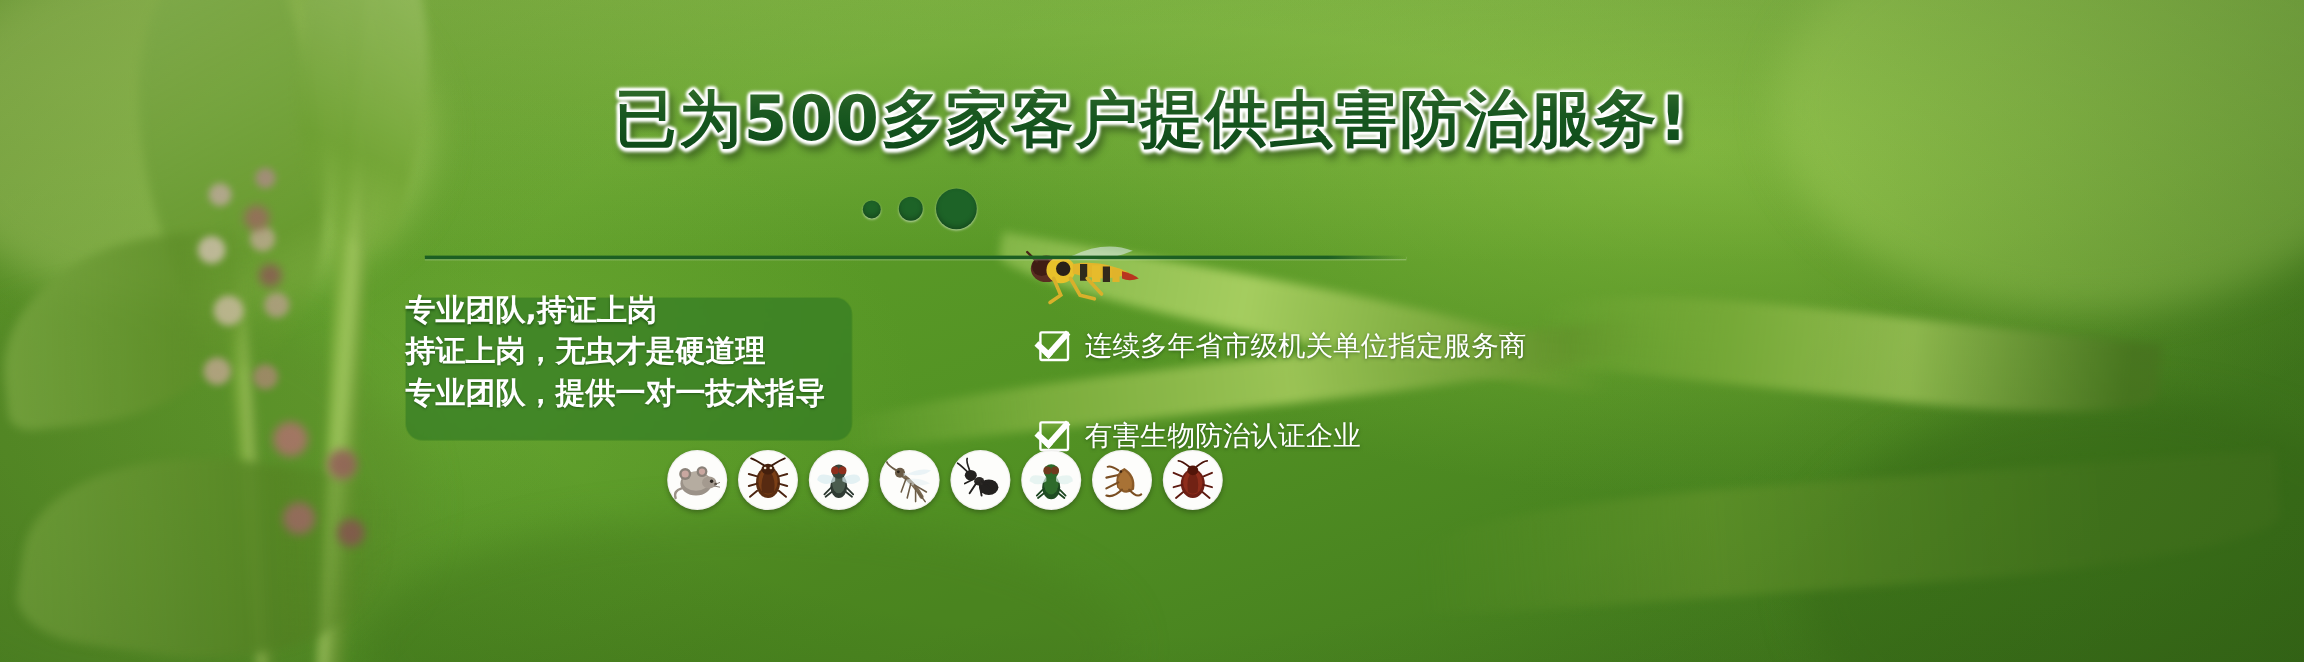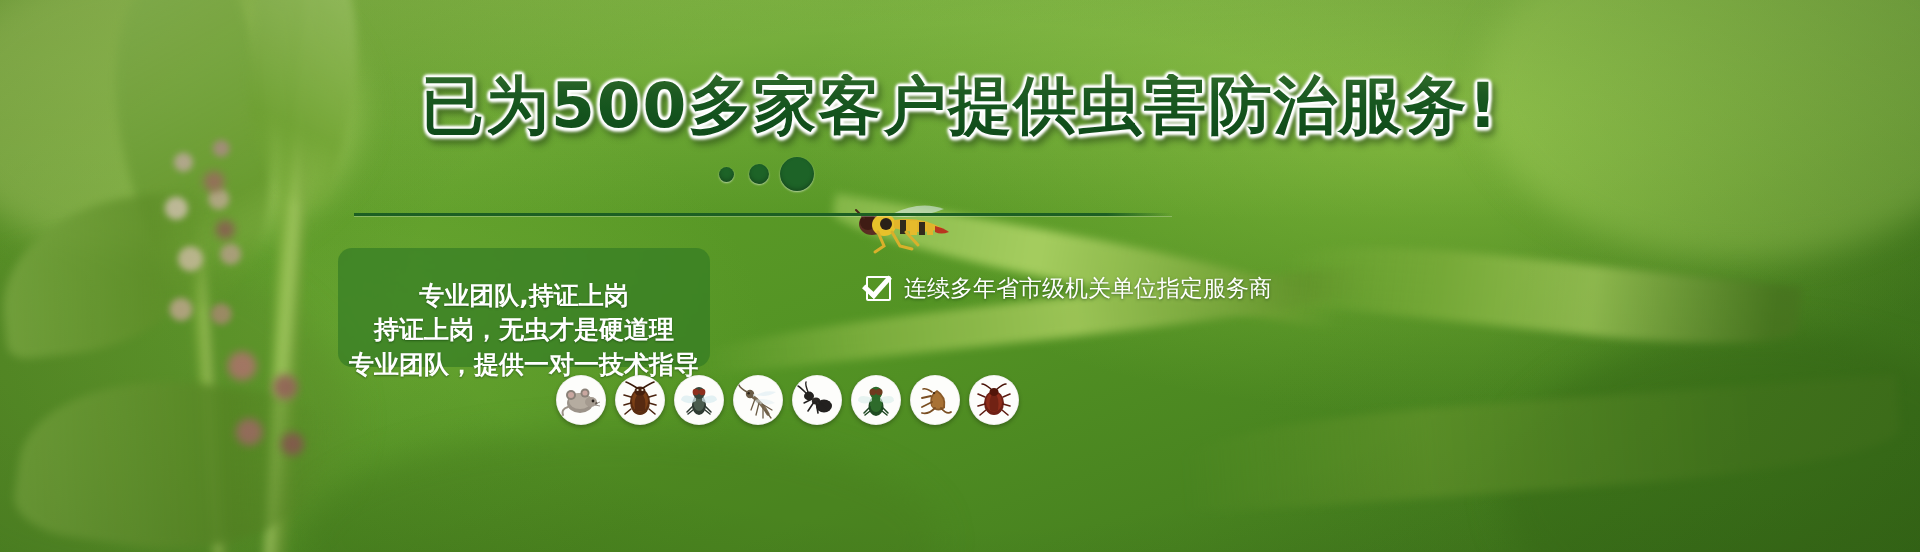--- a/index.html
+++ b/index.html
@@ -37,21 +37,21 @@
   
   #headline {
     position:absolute;
     left:0; right:0; top:74px;
     text-align:center;
     white-space:nowrap;
   }
   #headline .txt {
     display:inline-block;
     font-family:"DejaVu Sans","Liberation Sans",sans-serif;
-    font-size:63px;
+    font-size:52px;
     font-weight:bold;
     letter-spacing:2px;
     line-height:1;
     background:linear-gradient(180deg,#2f6b2a 0%,#1d5a22 30%,#15551e 55%,#0f4a1a 100%);
     -webkit-background-clip:text;
     background-clip:text;
     color:transparent;
     -webkit-text-stroke:0px;
     paint-order:stroke fill;
     filter:
@@ -92,23 +92,22 @@
     background:rgba(46,120,35,.62);
     backdrop-filter:blur(1px);
   }
   #panel-lines {
     position:absolute;
     left:338px; top:248px;
     width:372px; height:90px;
     display:flex;
     flex-direction:column;
     justify-content:center;
-    align-items:center;
+    align-items:flex-start;
     gap:5px;
-    margin-top:37px;
   }
   #panel-lines .pl {
     color:#ffffff;
     font-family:"DejaVu Sans","Liberation Sans",sans-serif;
     font-weight:bold;
     white-space:nowrap;
     text-shadow:0 1px 2px rgba(0,40,0,.45);
     line-height:1.18;
   }
   #panel-lines .pl1 { font-size:25px; }
@@ -276,20 +275,24 @@
     <div class="pl pl1">专业团队,持证上岗</div>
     <div class="pl pl2">持证上岗，无虫才是硬道理</div>
     <div class="pl pl3">专业团队，提供一对一技术指导</div>
   </div>
 
   <div id="bullets">
     <div class="bullet">
       <span class="chkbox"></span>
       <span class="blabel">连续多年省市级机关单位指定服务商</span>
     </div>
+    <div class="bullet">
+      <span class="chkbox"></span>
+      <span class="blabel">有害生物防治认证企业</span>
+    </div>
   </div>
 
   <div id="pests">
 
     <div class="pest" title="鼠">
       <svg width="40" height="40" viewBox="0 0 40 40">
         <ellipse cx="19" cy="23" rx="13" ry="10" fill="#9b9288"></ellipse>
         <ellipse cx="19" cy="21" rx="11" ry="8" fill="#b5aca0"></ellipse>
         <circle cx="10" cy="15" r="5" fill="#8a8178"></circle>
         <circle cx="10" cy="15" r="3" fill="#c9a7a0"></circle>

